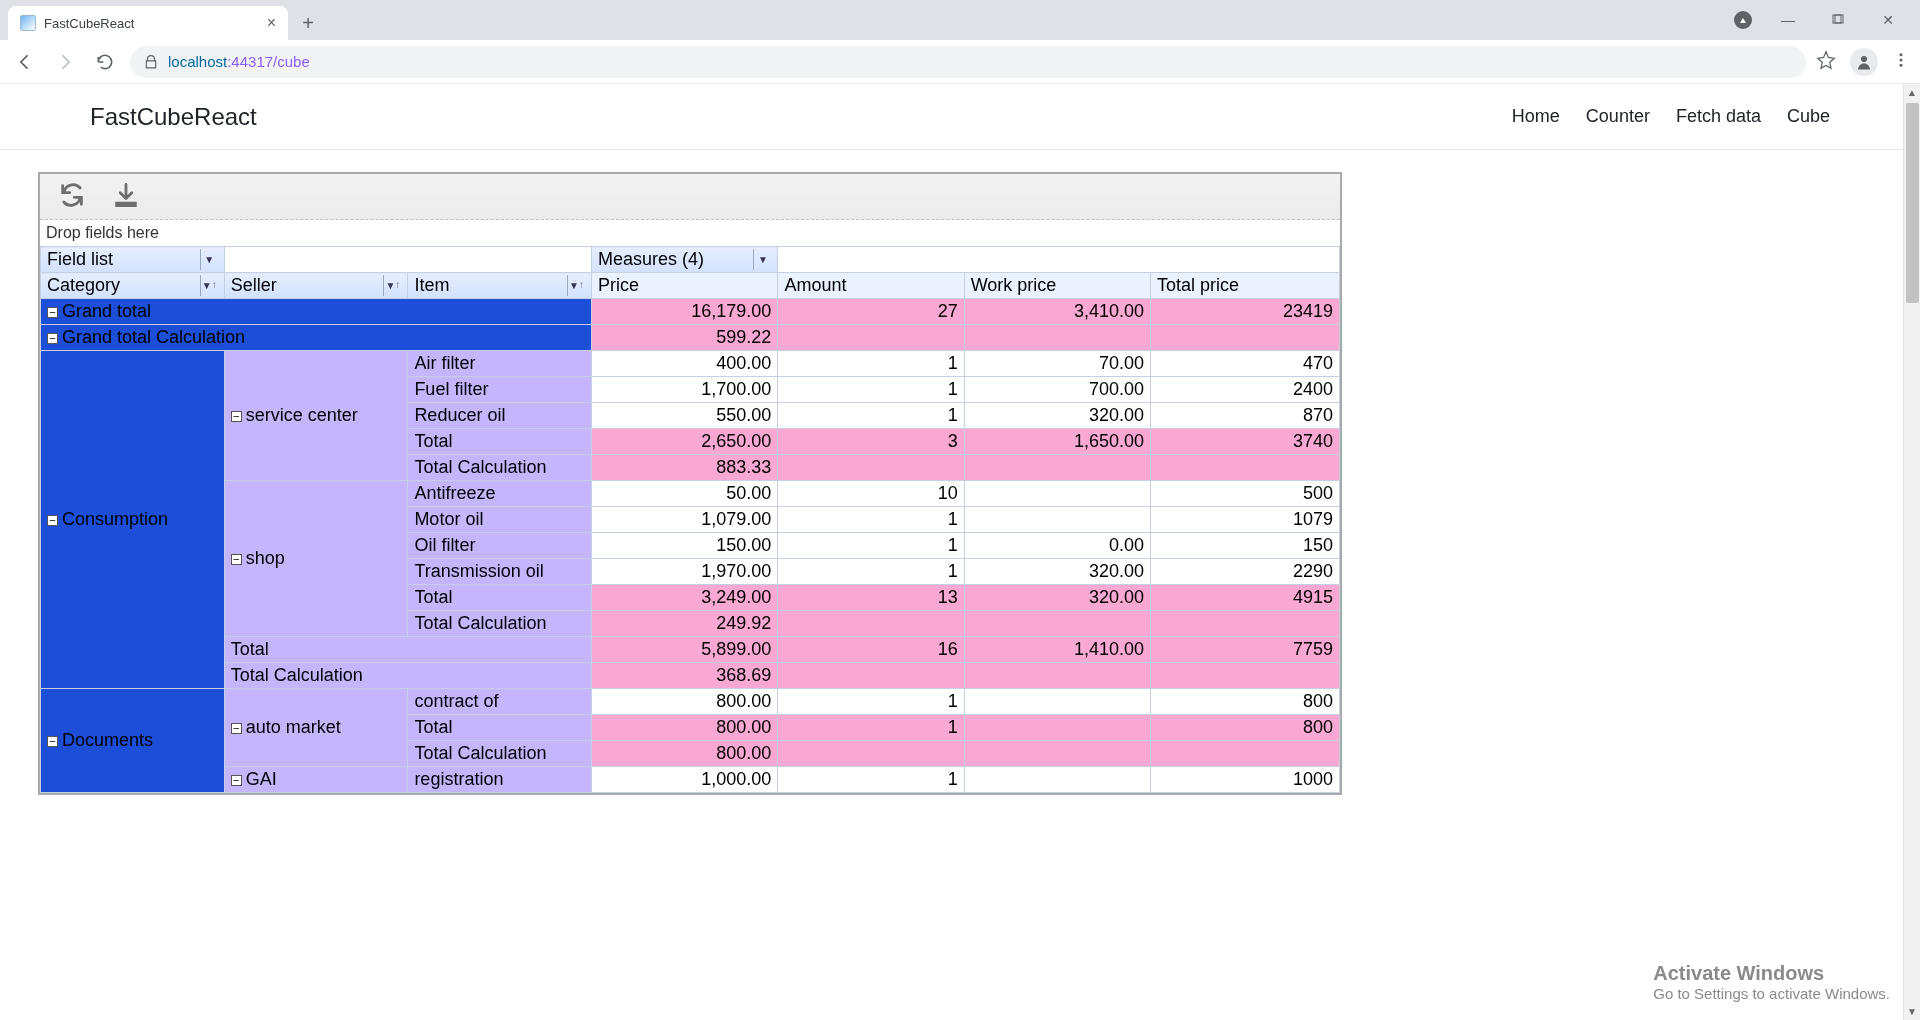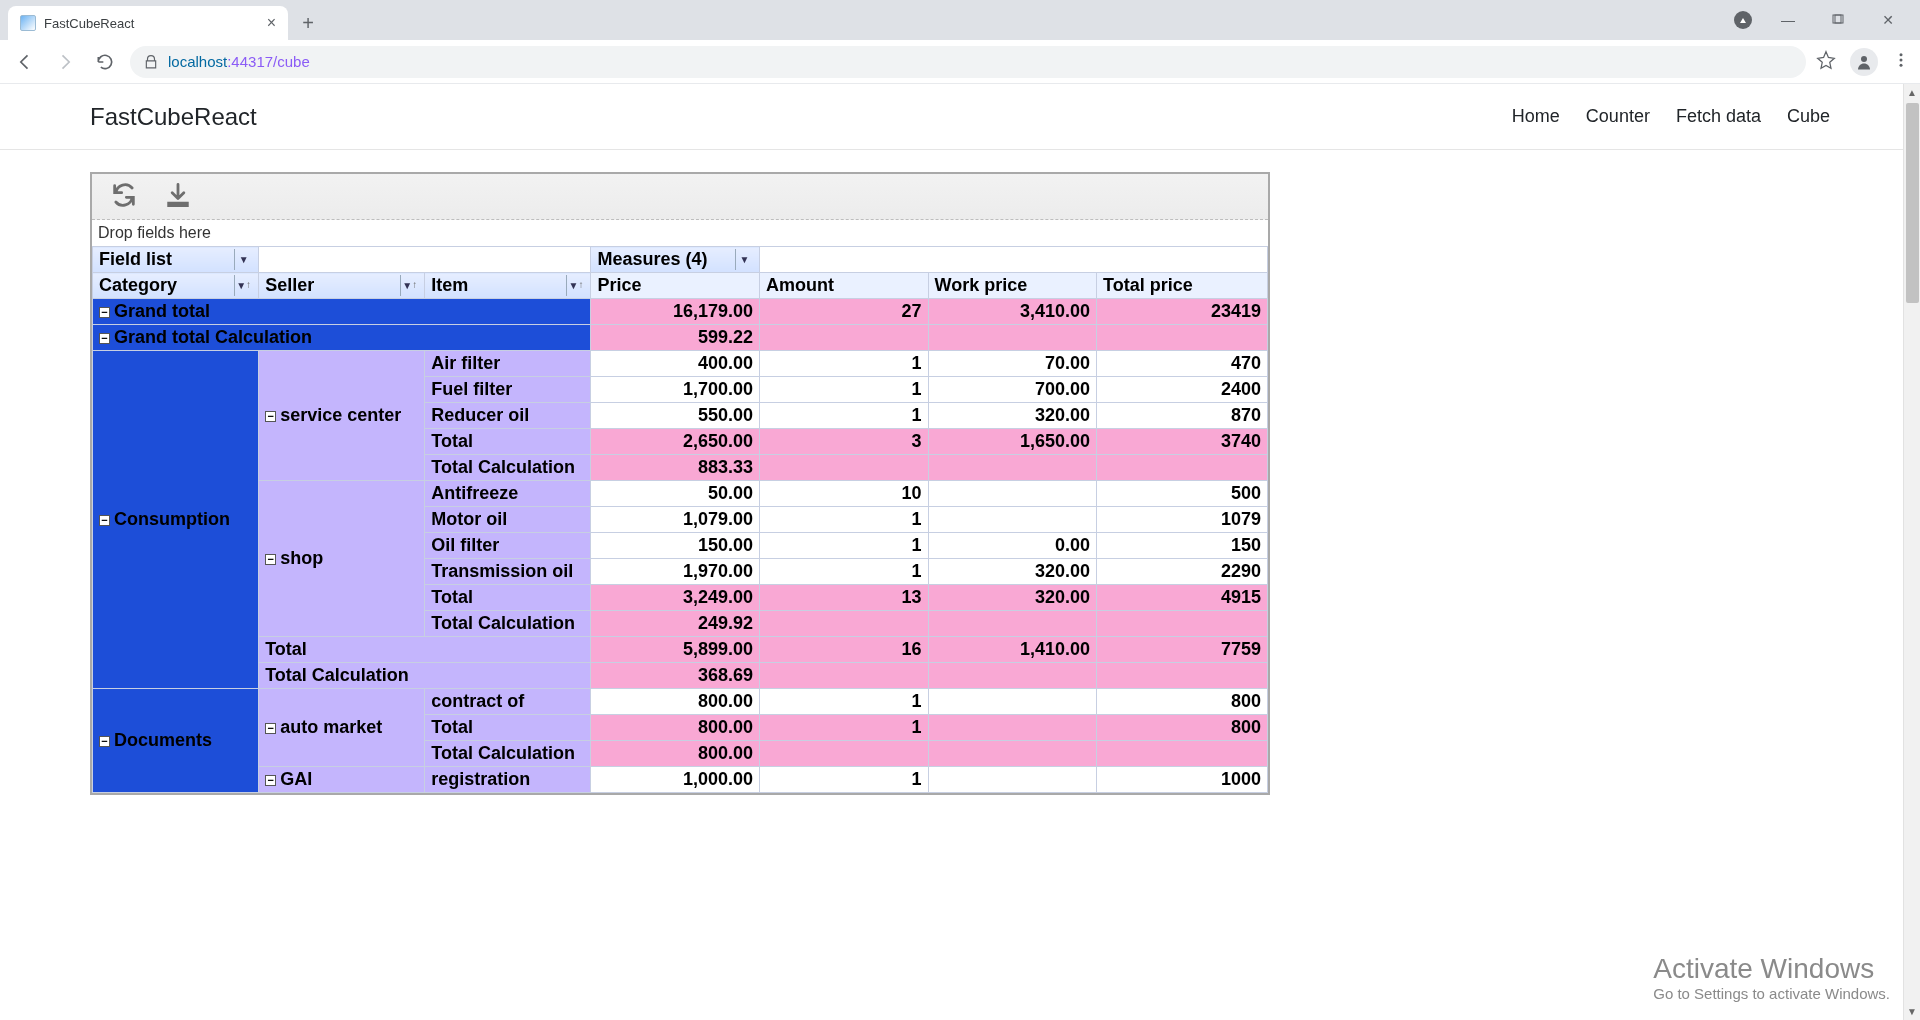--- a/index.html
+++ b/index.html
@@ -27,44 +27,44 @@
     .avatar { width:28px; height:28px; background:#e8eaed; border-radius:50%; display:flex; align-items:center; justify-content:center; }
 
     
     .page-wrap { height: calc(1020px - 40px - 44px); overflow:hidden; position:relative; }
     .page-header { height:66px; border-bottom:1px solid #e5e5e5; display:flex; align-items:center; padding: 0 90px; }
     .brand { font-size:24px; color:#212529; }
     .nav-links { margin-left:auto; display:flex; gap:26px; font-size:18px; color:#212529; }
     .nav-links span { cursor:pointer; }
 
     
-    .cube-container { margin: 22px 90px 0 90px; border:2px solid #a9a9a9; width:1180px; background:#fff; }
+    .cube-container { margin: 22px 90px 0 38px; border:2px solid #a9a9a9; width:1304px; background:#fff; }
     .toolbar { background: linear-gradient(#f2f2f2,#ececec); border-bottom:1px dashed #bdbdbd; height:46px; display:flex; align-items:center; gap:26px; padding:0 18px; }
     .tool-icon { color:#6e6e6e; cursor:pointer; }
     .tool-icon svg { width:28px; height:28px; }
 
     .drop-zone { font-size:16px; color:#333; padding:4px 6px; border-bottom:0; }
 
-    .grid { font-size:18px;font-weight:bold; }
+    .grid { font-size:18px; }
     table { border-collapse: collapse; width: calc(100%); }
     td, th { border:1px solid #c7cfe2; padding:2px 6px; height:26px; vertical-align:middle; }
     .hdr { background: linear-gradient(#e6eeff,#d2e1ff); }
     .hdr-light { background: #eaf1ff; }
     .row-header { background:#1d4ed8; text-align:left; }
     .row-header-mid { background:#c4b5fd; text-align:left; }
     .num { text-align:right; }
     .expand { display:inline-block; width:11px; height:11px; border:1px solid #555; text-align:center; line-height:9px; font-size:11px; margin-right:4px; vertical-align:1px; background:#fff; }
     .sort-glyph { font-size:10px; color:#666; display:inline-block; transform: translateY(-1px); }
     .field-btn { display:flex; justify-content:space-between; align-items:center; height:100%; }
     .field-btn .dd { width:18px; height:100%; border-left:1px solid #9ab; display:flex; align-items:center; justify-content:center; font-size:10px; color:#335; }
     .tot-yellow { background:#f9a8d4; }
 
     
     .watermark { position:absolute; right:30px; bottom:18px; text-align:left; color:#8a8a8a; }
-    .watermark .t1 { font-size:28px; }
+    .watermark .t1 { font-size:20px;font-weight:bold; }
     .watermark .t2 { font-size:15px; }
 
     
     .vscroll { position:absolute; right:0; top:0; width:17px; height:100%; background:#f1f1f1; border-left:1px solid #e2e2e2; display:flex; flex-direction:column; }
     .vscroll .thumb { margin-top:2px; margin-left:2px; width:13px; height:200px; background:#c2c2c2; border-radius:2px; }
     .vscroll .arrow { height:17px; display:flex; align-items:center; justify-content:center; color:#666; font-size:10px; }
   </style>
 </head>
 <body>
 

